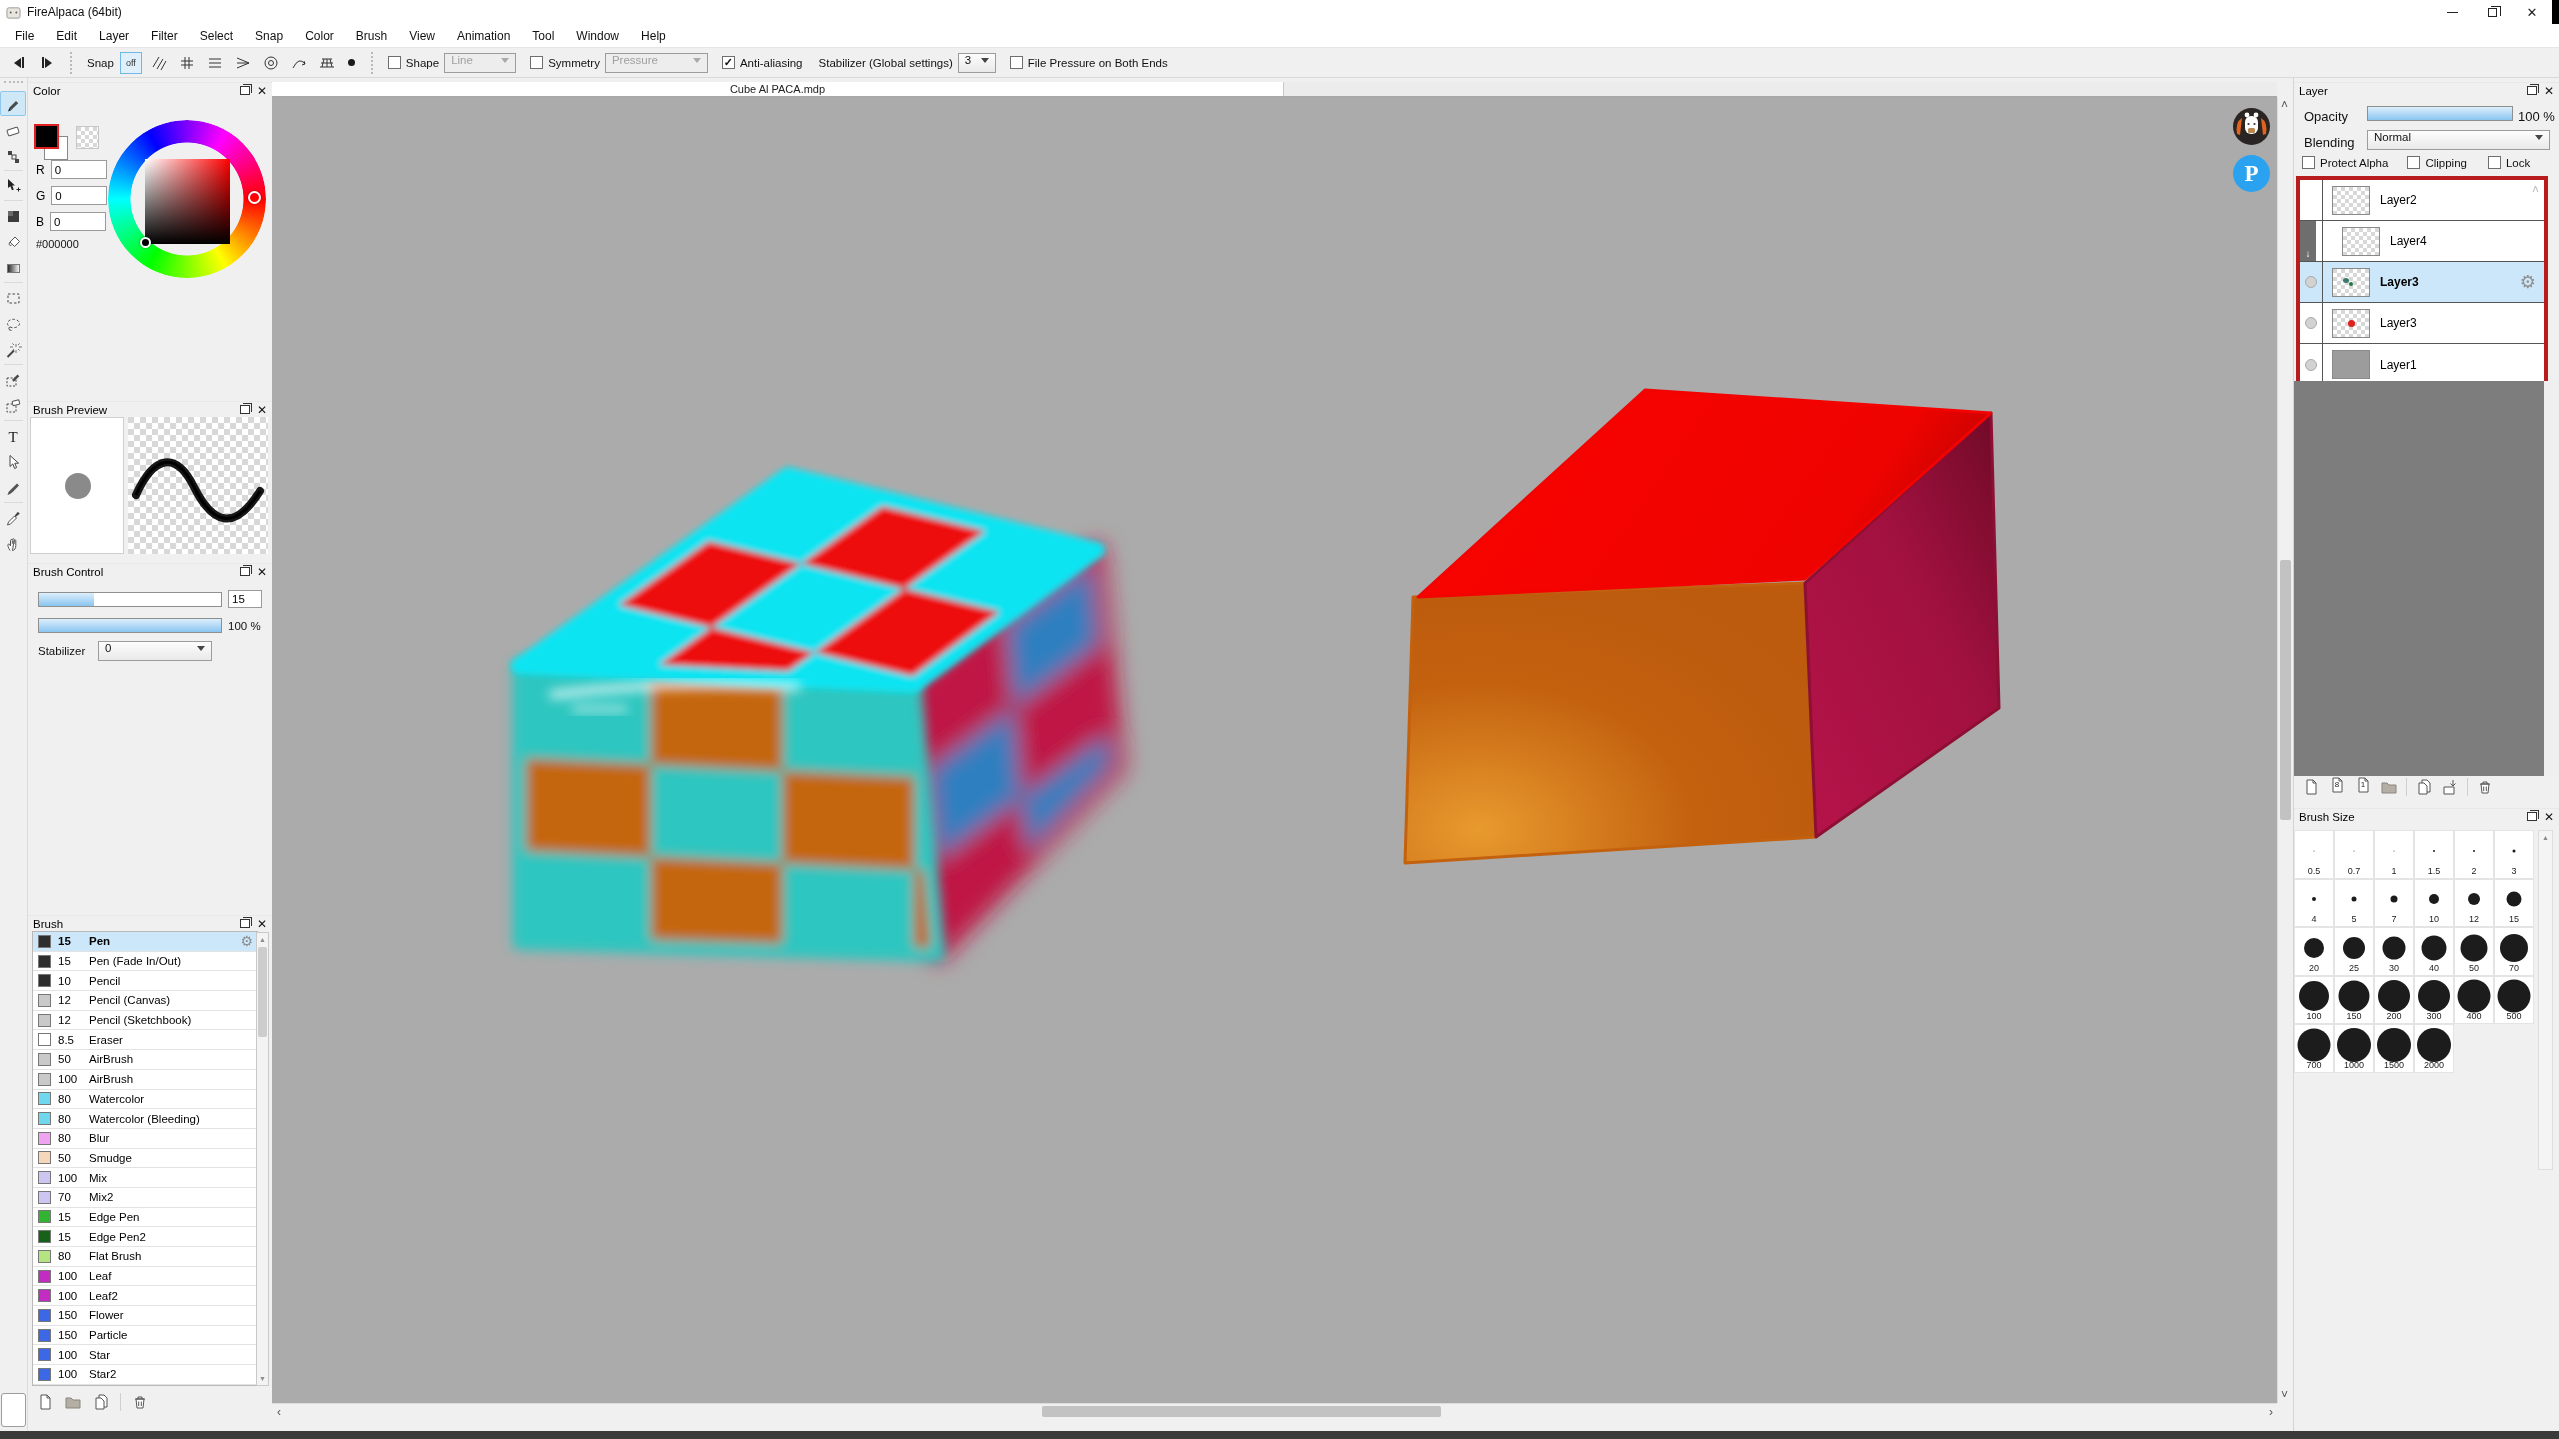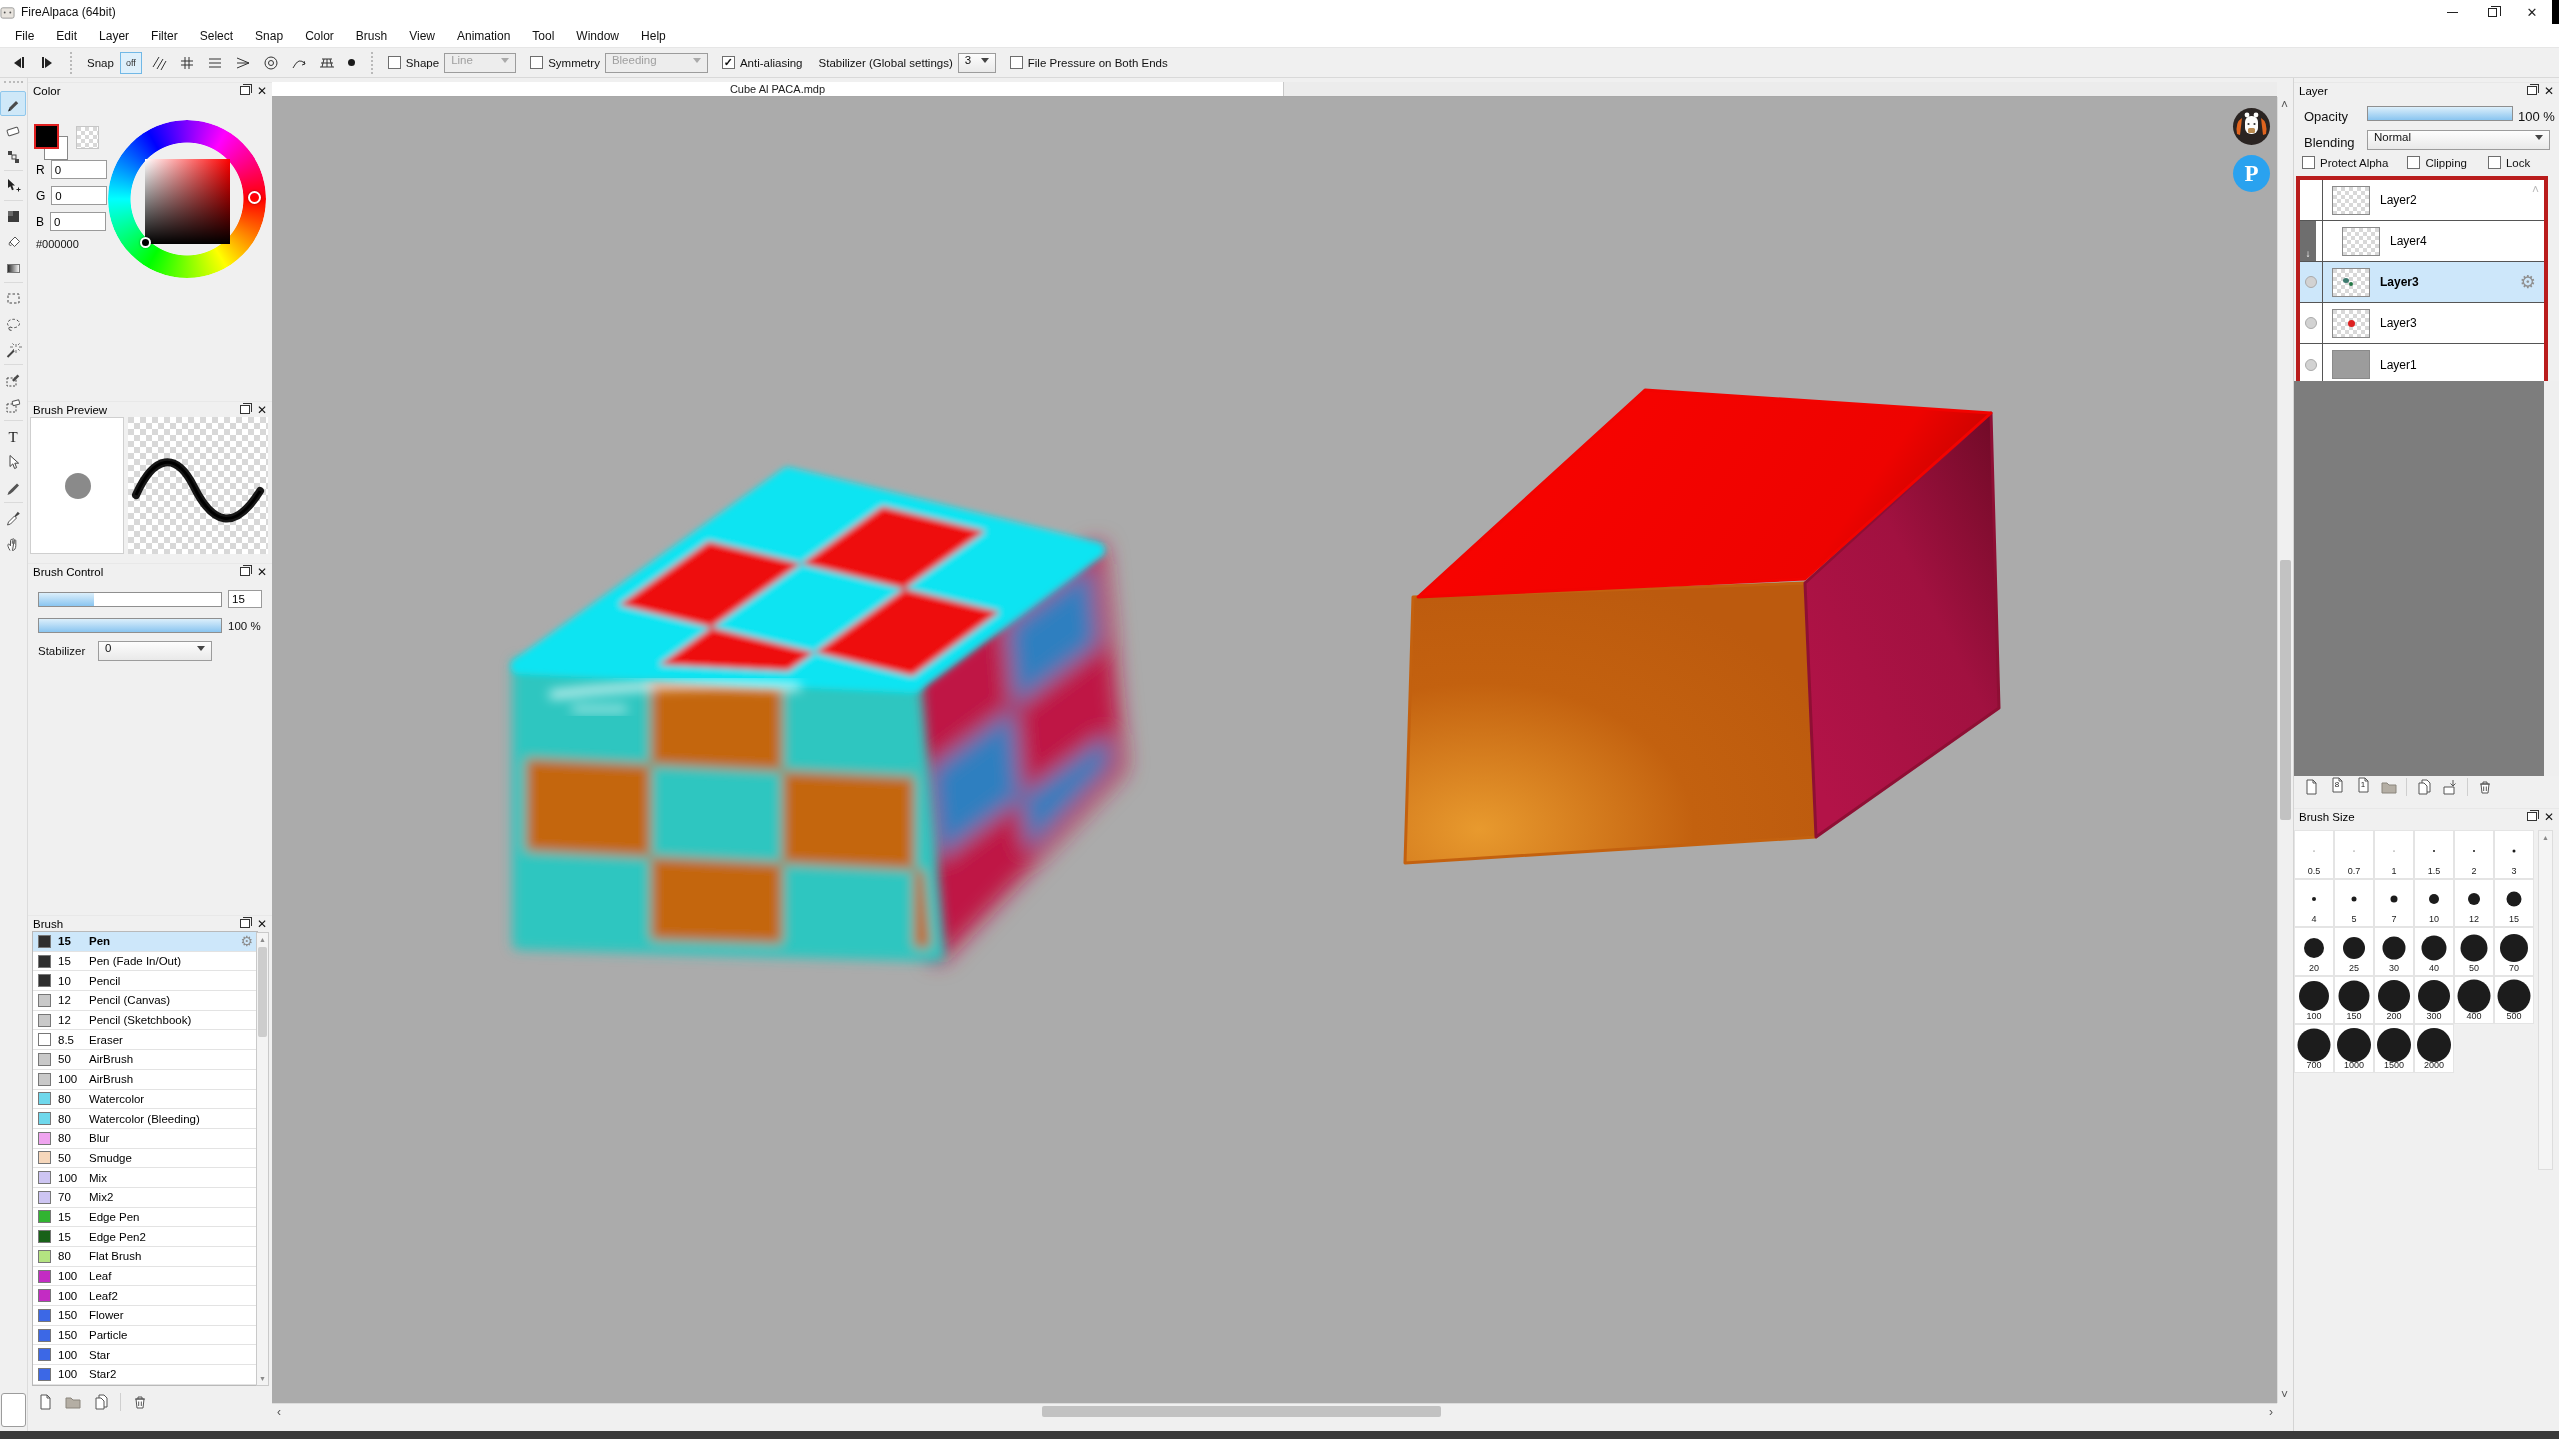--- a/index.html
+++ b/index.html
@@ -1,20 +1,20 @@
 <!DOCTYPE html>
 <html><head>
 <meta charset="utf-8">
 <style>
 *{box-sizing:border-box;margin:0;padding:0}
 html,body{width:2559px;height:1439px;overflow:hidden}
 body{font-family:"Liberation Sans",sans-serif;font-size:12px;color:#000;background:#f0f0f0;position:relative}
 #app{position:absolute;inset:0;background:#f0f0f0}
 
-.titlebar{position:absolute;left:0;top:0;width:2559px;height:24px;background:#fff;display:flex;align-items:center;}
+.titlebar{position:absolute;left:0;top:0;width:2559px;height:24px;background:#fff;display:flex;align-items:center;padding-left:6px}
 .titlebar .appicon{width:15px;height:15px;margin-right:6px;flex:none}
 .titlebar .wtitle{font-size:12px;color:#111}
 .wcontrols{position:absolute;right:7px;top:0;height:24px;display:flex}
 .wbtn{width:40px;height:24px;display:flex;align-items:center;justify-content:center;color:#222;font-size:13px}
 .wbtn .minus{width:11px;height:1px;background:#222}
 .wbtn .rest{width:9px;height:9px;border:1px solid #222;position:relative;background:#fff}
 .wbtn .rest:before{content:"";position:absolute;left:2px;top:-3px;width:9px;height:9px;border:1px solid #222;border-left:none;border-bottom:none}
 .edgeblack{position:absolute;right:0;top:0;width:7px;height:26px;background:#000}
 .menubar{position:absolute;left:0;top:24px;width:2559px;height:24px;background:#fff;display:flex;align-items:center;padding-left:4px;border-bottom:1px solid #e6e6e6}
 .menu-item{padding:3px 11px;font-size:12px;color:#111}
@@ -263,21 +263,21 @@
       <span class="tlabel">Shape</span>
       <div class="dd dis" style="width:72px">
           <span>Line</span>
           <span class="darr"></span>
         </div>
     </div>
     <div class="ctl" style="margin-left:8px">
       <span class="cb"></span>
       <span class="tlabel">Symmetry</span>
       <div class="dd dis" style="width:103px">
-          <span>Bleeding</span>
+          <span>Pressure</span>
           <span class="darr"></span>
         </div>
     </div>
     <div class="ctl" style="margin-left:8px">
       <span class="cb checked"></span>
       <span class="tlabel">Anti-aliasing</span>
     </div>
     <div class="ctl" style="margin-left:10px">
       <span class="tlabel">Stabilizer (Global settings)</span>
       <div class="dd" style="width:38px">

